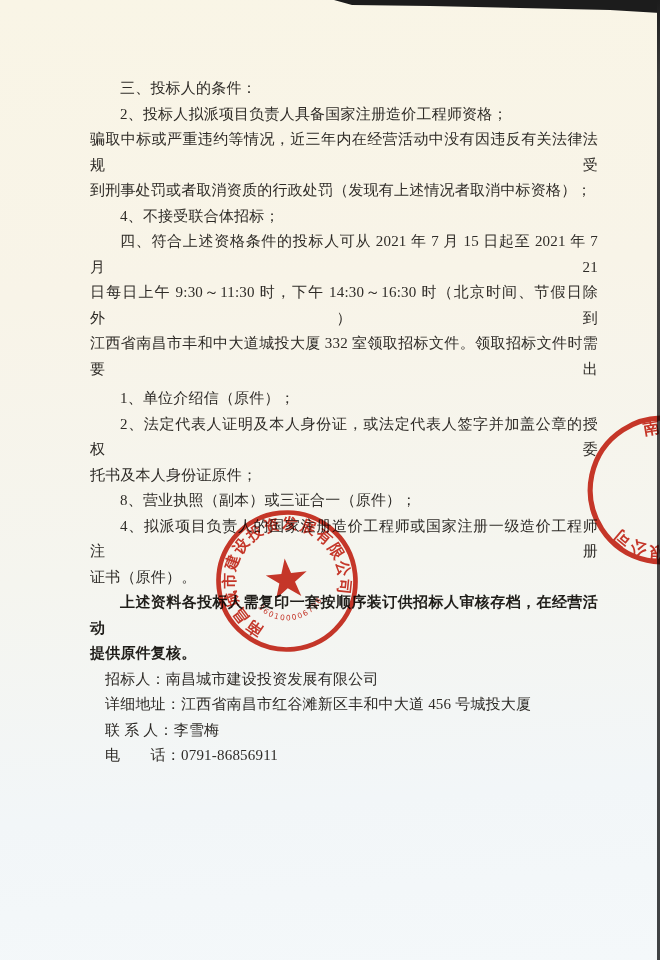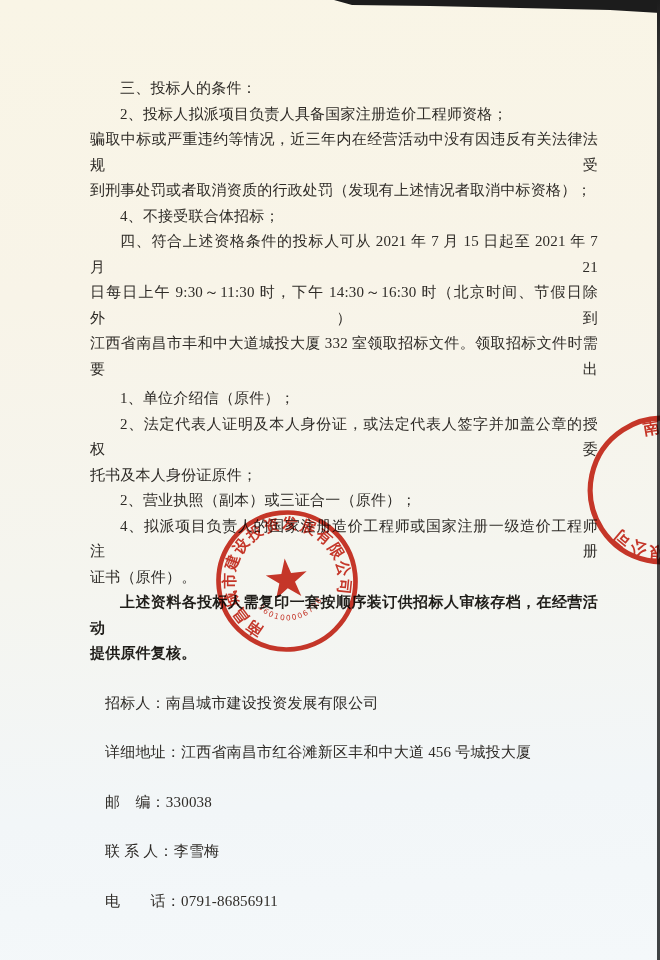--- a/index.html
+++ b/index.html
@@ -20,21 +20,21 @@
   }
   
   .doc{
     position:absolute;top:76px;left:0;width:660px;box-sizing:border-box;
     padding:0 62px 0 90px;color:#2e2b27;font-size:15px;letter-spacing:.2px;
   }
   .line{line-height:25.5px;white-space:nowrap;}
   .wrap{white-space:normal;}
   .fill{text-align:justify;text-align-last:justify;white-space:normal;}
   .indent2{text-indent:2em;}
-  .contact{text-indent:1em;margin-top:24px;}
+  .contact{text-indent:1em;}
   .bold{font-weight:bold;color:#201e1a;}
   .mt4{margin-top:4px;}
   
   .stamp{position:absolute;mix-blend-mode:multiply;opacity:.93;}
   .stamp-main{left:212px;top:506px;width:150px;height:150px;transform:rotate(-6deg);}
   .stamp-edge{left:580px;top:408px;width:164px;height:164px;transform:rotate(12deg);}
 </style>
 </head>
 <body>
 
@@ -46,28 +46,27 @@
   <div class="line indent2 wrap">2、投标人拟派项目负责人具备国家注册造价工程师资格；</div>
   <div class="line fill">骗取中标或严重违约等情况，近三年内在经营活动中没有因违反有关法律法规受</div>
   <div class="line wrap">到刑事处罚或者取消资质的行政处罚（发现有上述情况者取消中标资格）；</div>
   <div class="line indent2">4、不接受联合体招标；</div>
   <div class="line indent2 fill">四、符合上述资格条件的投标人可从 2021 年 7 月 15 日起至 2021 年 7 月 21</div>
   <div class="line fill">日每日上午 9:30～11:30 时，下午 14:30～16:30 时（北京时间、节假日除外）到</div>
   <div class="line fill">江西省南昌市丰和中大道城投大厦 332 室领取招标文件。领取招标文件时需要出</div>
   <div class="line indent2 mt4">1、单位介绍信（原件）；</div>
   <div class="line indent2 fill">2、法定代表人证明及本人身份证，或法定代表人签字并加盖公章的授权委</div>
   <div class="line">托书及本人身份证原件；</div>
-  <div class="line indent2 wrap">2、营业执照（副本）或三证合一（原件）；</div>
+  <div class="line indent2 wrap">8、营业执照（副本）或三证合一（原件）；</div>
   <div class="line indent2 fill">4、拟派项目负责人的国家注册造价工程师或国家注册一级造价工程师注册</div>
   <div class="line">证书（原件）。</div>
   <div class="line indent2 fill bold">上述资料各投标人需复印一套按顺序装订供招标人审核存档，在经营活动</div>
   <div class="line bold">提供原件复核。</div>
   <div class="line contact">招标人：南昌城市建设投资发展有限公司</div>
   <div class="line contact wrap">详细地址：江西省南昌市红谷滩新区丰和中大道 456 号城投大厦</div>
-  <div class="line contact">邮　编：330038</div>
   <div class="line contact">联 系 人：李雪梅</div>
   <div class="line contact">电　　话：0791-86856911</div>
 </div>
 
 <svg class="stamp stamp-main" viewBox="0 0 160 160">
   <defs>
     <path id="arcTop" d="M 52 128.5 A 56 56 0 1 1 128.5 108" fill="none"></path>
     <path id="arcBottom" d="M 45.6 104.1 A 42 42 0 0 0 114.4 104.1" fill="none"></path>
   </defs>
   <circle cx="80" cy="80" r="73" fill="none" stroke="#c9281a" stroke-width="5"></circle>

